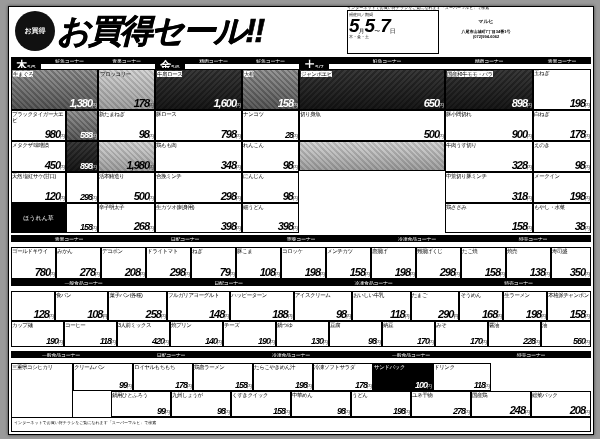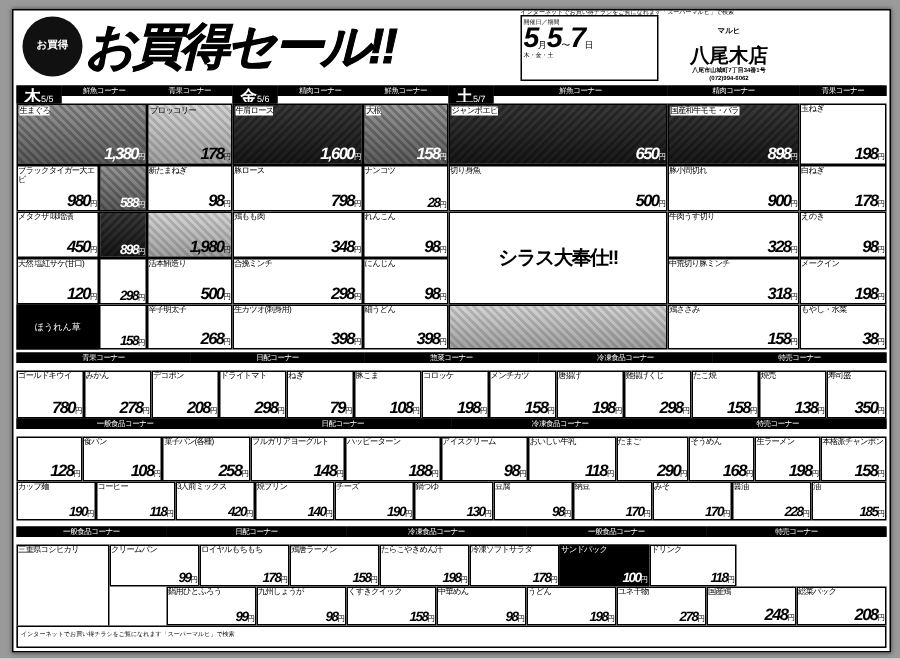--- a/index.html
+++ b/index.html
@@ -104,21 +104,20 @@
         <span class="bigdate">5</span>
         <span style="font-size:6px">〜</span>
         <span class="bigdate">7</span>
         <span style="font-size:6px">日</span>
       </div>
       <div class="tiny">木・金・土</div>
     </div>
 
     <div class="store">
       <div style="font-size:5px">マルヒ</div>
-      <div>八尾木店</div>
       <div class="tiny">八尾市山城町7丁目34番1号</div>
       <div class="tiny">(072)994-6062</div>
     </div>
 
   </div>
 
   <div class="row" style="position:absolute;left:2px;top:50px;width:580px;height:176px;">
 
     <div style="width:144px;height:176px;position:relative;">
       <div class="row" style="height:12px;">
@@ -311,23 +310,20 @@
           </div>
         </div>
       </div>
       <div class="row" style="height:31px;">
         <div class="cell" style="width:146px;">
           <div class="nm">切り身魚</div>
           <div class="pr mid" style="position:absolute;right:1px;bottom:0;">
             <span>500</span><span class="yen">円</span>
           </div>
         </div>
-      </div>
-      <div class="row" style="height:62px;">
-        <div class="cell center" style="width:146px;font-size:13px;font-weight:bold;letter-spacing:-1px;">シラス大奉仕!!</div>
       </div>
       <div class="row" style="height:30px;">
         <div class="cell photo light" style="width:146px;"></div>
       </div>
     </div>
 
     <div style="width:146px;height:176px;position:relative;">
       <div class="row" style="height:12px;">
         <div class="cell hdr" style="width:88px;">精肉コーナー</div>
         <div class="cell hdr" style="width:58px;">青果コーナー</div>
@@ -557,21 +553,21 @@
     <div class="cell" style="width:53px;">
       <div class="nm">みそ</div>
       <div class="pr sm" style="position:absolute;right:1px;bottom:0;"><span>170</span><span class="yen">円</span></div>
     </div>
     <div class="cell" style="width:53px;">
       <div class="nm">醤油</div>
       <div class="pr sm" style="position:absolute;right:1px;bottom:0;"><span>228</span><span class="yen">円</span></div>
     </div>
     <div class="cell" style="width:50px;">
       <div class="nm">油</div>
-      <div class="pr sm" style="position:absolute;right:1px;bottom:0;"><span>185</span><span class="yen">円</span></div>
+      <div class="pr sm" style="position:absolute;right:1px;bottom:0;"><span>560</span><span class="yen">円</span></div>
     </div>
   </div>
 
   <div class="row" style="position:absolute;left:2px;top:344px;width:580px;height:12px;">
     <div class="cell hdr" style="width:100px;">一般食品コーナー</div>
     <div class="cell hdr" style="width:120px;">日配コーナー</div>
     <div class="cell hdr" style="width:120px;">冷凍食品コーナー</div>
     <div class="cell hdr" style="width:120px;">一般食品コーナー</div>
     <div class="cell hdr" style="width:120px;">特売コーナー</div>
   </div>

